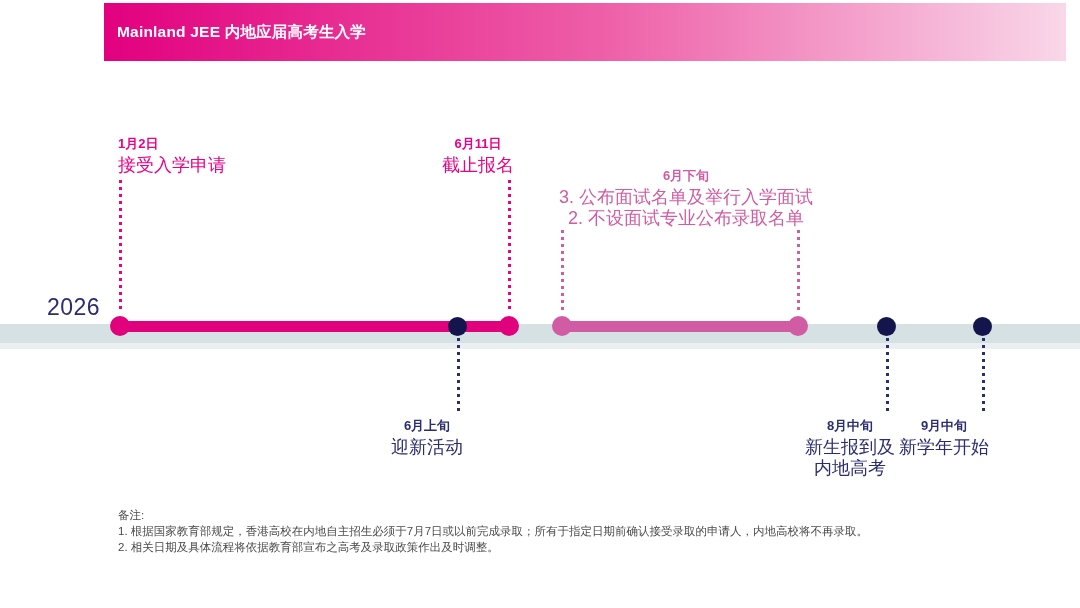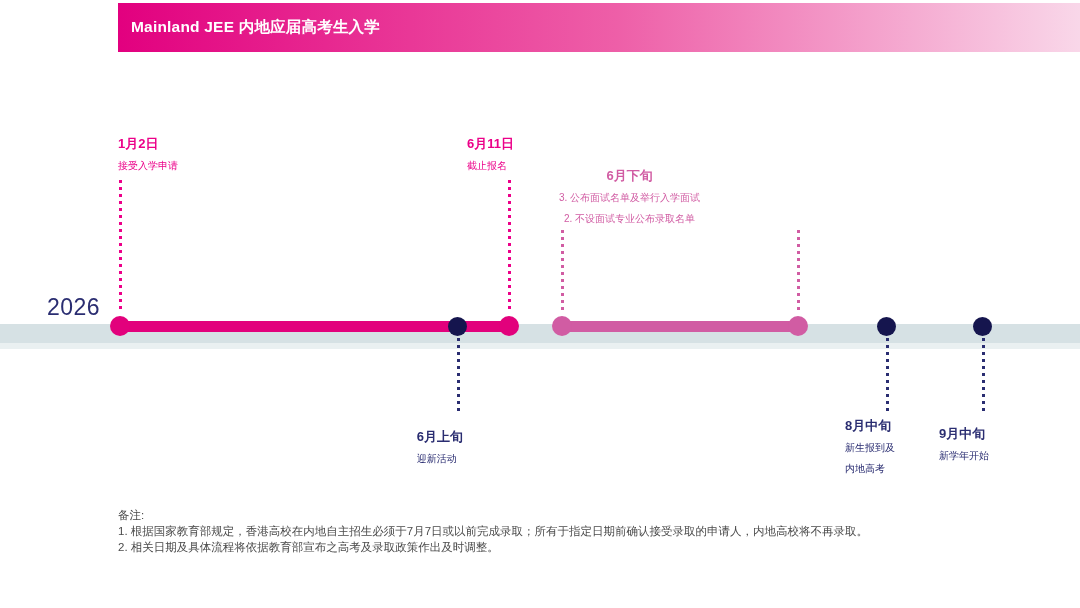--- a/index.html
+++ b/index.html
@@ -5,21 +5,21 @@
   html,body{margin:0;padding:0;}
   body{
     width:1080px;height:608px;position:relative;overflow:hidden;
     background:#ffffff;
     font-family:"Liberation Sans","DejaVu Sans",sans-serif;
   }
   .slide{position:absolute;inset:0;}
 
   
   .banner{
-    position:absolute;left:118px;top:3px;width:962px;height:49px;
+    position:absolute;left:104px;top:3px;width:962px;height:58px;
     background:linear-gradient(90deg,var(--banner-start) 0%,var(--banner-mid) 52%,var(--banner-end) 100%);
     display:flex;align-items:center;
   }
   .banner-title{
     color:#ffffff;font-size:15.5px;font-weight:bold;letter-spacing:.2px;
     padding-left:13px;white-space:nowrap;
   }
 
   
   .year{
@@ -45,25 +45,25 @@
 
   
   .dotline{position:absolute;width:3px;}
   .dotline.magenta{background:repeating-linear-gradient(to bottom,var(--magenta) 0 3px,transparent 3px 7px);}
   .dotline.pink{background:repeating-linear-gradient(to bottom,var(--pink) 0 3px,transparent 3px 7px);}
   .dotline.navy{background:repeating-linear-gradient(to bottom,var(--navy) 0 3px,transparent 3px 7px);}
 
   
   .ms{position:absolute;line-height:21.5px;white-space:nowrap;}
   .ms .ms-date{font-weight:bold;font-size:13px;}
-  .ms .ms-line{font-size:10px;}
+  .ms .ms-line{font-size:18px;}
   .ms.bright{color:var(--magenta);}
   .ms.muted{color:var(--pink);text-align:center;}
   .ms.navy{color:var(--navy);}
-  .ms.right{text-align:left;}
+  .ms.right{text-align:center;}
 
   
   .notes{position:absolute;left:118px;top:507px;color:var(--note);font-size:11.5px;line-height:16px;}
   .note-line{white-space:nowrap;}
 </style>
 </head>
 <body>
 
 <div class="slide">
 
@@ -106,32 +106,32 @@
     <div class="ms-line">截止报名</div>
   </div>
 
   <div class="ms muted" style="left:559px;top:165px;">
     <div class="ms-date">6月下旬</div>
     <div class="ms-line">3.  公布面试名单及举行入学面试</div>
     <div class="ms-line">2. 不设面试专业公布录取名单</div>
   </div>
 
 
-  <div class="ms navy right" style="right:617px;top:426px;">
+  <div class="ms navy right" style="right:617px;top:415px;">
     <div class="ms-date">6月上旬</div>
     <div class="ms-line">迎新活动</div>
   </div>
 
   <div class="ms navy right" style="right:185px;top:415px;">
     <div class="ms-date">8月中旬</div>
     <div class="ms-line">新生报到及</div>
     <div class="ms-line">内地高考</div>
   </div>
 
-  <div class="ms navy right" style="right:91px;top:415px;margin-top:8px;">
+  <div class="ms navy right" style="right:91px;top:415px;">
     <div class="ms-date">9月中旬</div>
     <div class="ms-line">新学年开始</div>
   </div>
 
   <div class="notes">
     <div class="note-line">备注:</div>
     <div class="note-line">1.  根据国家教育部规定，香港高校在内地自主招生必须于7月7日或以前完成录取；所有于指定日期前确认接受录取的申请人，内地高校将不再录取。</div>
     <div class="note-line">2. 相关日期及具体流程将依据教育部宣布之高考及录取政策作出及时调整。</div>
   </div>
 

